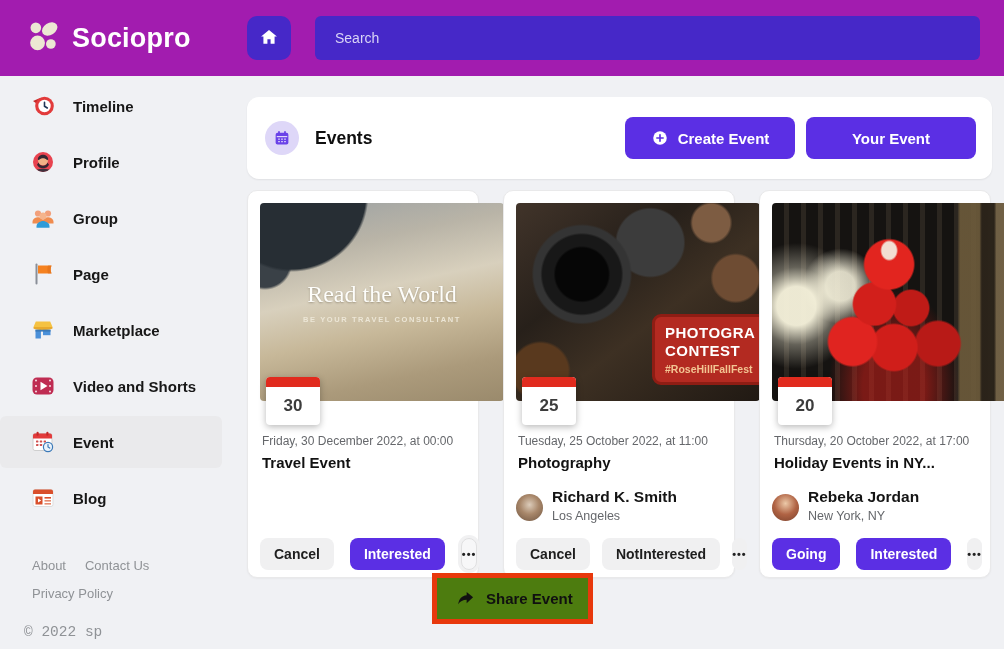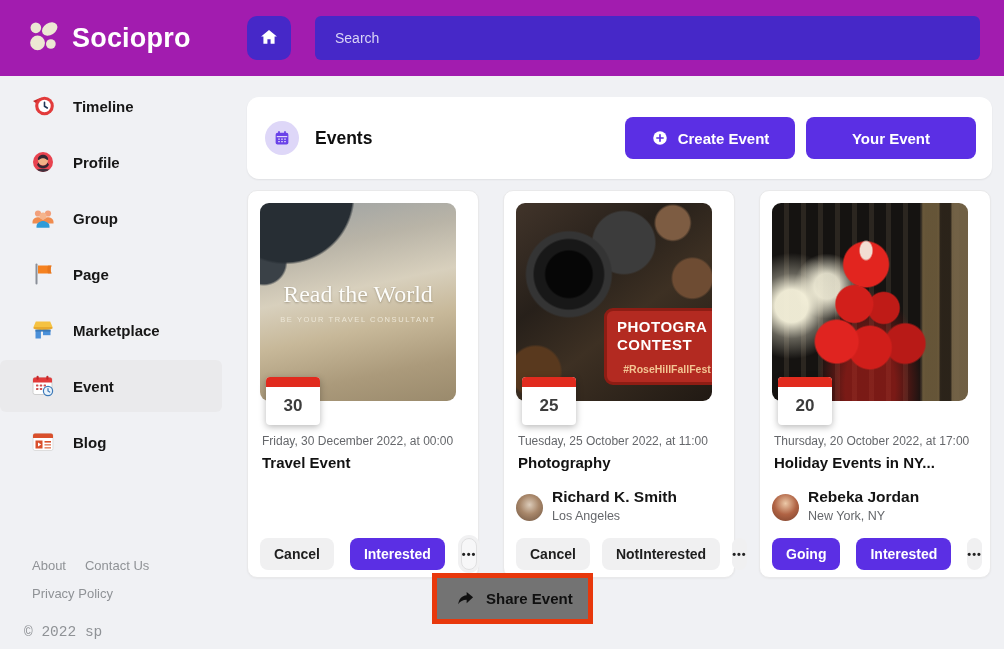--- a/index.html
+++ b/index.html
@@ -40,45 +40,45 @@
     font-size:15px; font-weight:600; font-family:"Liberation Sans",sans-serif;
     display:flex; align-items:center; justify-content:center; gap:9px; cursor:pointer; }
   .p-btn.create { margin-left:auto; }
   .p-btn.your { margin-left:11px; margin-right:16px; }
 
   
   .cards { position:absolute; left:247px; top:190px; display:grid;
     grid-template-columns:232px 232px 232px; gap:24px; }
   .card { position:relative; width:232px; height:388px; background:#fff; border:1px solid #e9e9ea;
     border-radius:10px; box-shadow:0 1px 2px rgba(0,0,0,.04); }
-  .card-img { position:absolute; left:12px; top:12px; width:196px; height:198px; border-radius:9px;
+  .card-img { position:absolute; left:12px; top:12px; width:244px; height:198px; border-radius:4px;
     overflow:hidden; }
 
   .img-travel { background:
     radial-gradient(circle at 13% -4%, #272e34 0%, #272e34 25%, rgba(39,46,52,0) 26%),
     radial-gradient(circle at 2% 30%, #3a4147 0%, #3a4147 9%, rgba(58,65,71,0) 10%),
     linear-gradient(168deg, #9aa0a3 0%, #b9b4a7 24%, #d8d0bd 44%, #c7b899 62%, #ab9a7b 82%, #9a8a6c 100%); }
   .travel-caption { position:absolute; left:0; right:0; top:78px; text-align:center;
     font-family:"Liberation Serif",serif; font-size:24px; color:#fdfdfa;
     text-shadow:0 1px 2px rgba(60,50,30,.35); white-space:nowrap; }
   .travel-subcaption { position:absolute; left:0; right:0; top:112px; text-align:center;
-    font-size:7.5px; letter-spacing:1.6px; color:#ece6d6; font-weight:400; }
+    font-size:7.5px; letter-spacing:1.6px; color:#ece6d6; font-weight:700; }
 
   .img-photo { background:
     radial-gradient(circle at 27% 36%, #060606 0%, #060606 12%, #181818 13%, #181818 18%, #343434 19%, #343434 22%, rgba(40,40,40,0) 23%),
     radial-gradient(circle at 55% 20%, #3c3c3c 0%, #3c3c3c 16%, rgba(60,60,60,0) 17%),
     radial-gradient(circle at 80% 10%, #7d5c42 0%, #7d5c42 7%, rgba(125,92,66,0) 8%),
     radial-gradient(circle at 90% 38%, #6e4c33 0%, #6e4c33 9%, rgba(110,76,51,0) 10%),
     radial-gradient(circle at 10% 85%, #59391e 0%, #59391e 10%, rgba(89,57,30,0) 11%),
     linear-gradient(142deg, #41342a 0%, #27201a 34%, #3d3023 58%, #201913 100%); }
   .photo-badge { position:absolute; right:-8px; bottom:16px; width:116px; background:#b32a21;
     border:3px solid #8e1d14; border-radius:9px; padding:7px 0 7px 10px; }
   .pb-line { color:#fff; font-weight:800; font-size:15px; letter-spacing:.5px; line-height:18px;
     white-space:nowrap; }
-  .pb-tag { color:#f3c593; font-weight:700; font-size:10.5px; margin-top:9px; white-space:nowrap;text-align:center; }
+  .pb-tag { color:#f3c593; font-weight:700; font-size:10.5px; margin-top:3px; white-space:nowrap; }
 
   .img-holiday { background:
     radial-gradient(ellipse at 48% 24%, #f2ded2 0%, #f2ded2 4%, rgba(242,222,210,0) 5%),
     radial-gradient(circle at 48% 31%, #e2251f 0%, #e2251f 13%, rgba(226,37,31,0) 14%),
     radial-gradient(circle at 42% 51%, #d21f1b 0%, #d21f1b 12%, rgba(210,31,27,0) 13%),
     radial-gradient(circle at 57% 53%, #bf1b17 0%, #bf1b17 10%, rgba(191,27,23,0) 11%),
     radial-gradient(circle at 33% 70%, #e02420 0%, #e02420 11%, rgba(224,36,32,0) 12%),
     radial-gradient(circle at 50% 73%, #d01e1a 0%, #d01e1a 12%, rgba(208,30,26,0) 13%),
     radial-gradient(circle at 68% 71%, #b81a17 0%, #b81a17 10%, rgba(184,26,23,0) 11%),
     radial-gradient(circle at 10% 52%, rgba(248,244,221,.95) 0%, rgba(248,244,221,.95) 8%, rgba(248,244,221,.35) 16%, rgba(248,244,221,0) 26%),
@@ -108,21 +108,21 @@
   .btn { height:32px; padding:0 14px; border:none; border-radius:8px; font-size:14px; font-weight:600;
     font-family:"Liberation Sans",sans-serif; display:flex; align-items:center; cursor:pointer; }
   .btn.gray { background:#f0f0f1; color:#1e1e1e; }
   .btn.purple { background:#5b2fe4; color:#fff; }
   .btn.dots { margin-left:auto; width:38px; padding:0; justify-content:center; background:#f0f0f1;
     color:#222; font-size:11px; letter-spacing:1px; }
   .btn.dots.ring { background:#f7f7f8; border:1px solid #e0e0e1; box-shadow:0 0 0 3px #f1f1f2; }
   .row-tight { gap:12px; }
 
   
-  .share-menu { position:absolute; left:432px; top:573px; width:161px; height:51px; background:#737373;
+  .share-menu { position:absolute; left:432px; top:573px; width:161px; height:51px; background:#4d7c0f;
     border:5px solid #e8380c; display:flex; align-items:center; gap:11px; padding-left:19px; cursor:pointer; }
   .share-label { font-size:15px; font-weight:700; color:#101010; }
 </style>
 </head>
 <body>
 
 <header class="topbar">
   <div class="brand">
     <span>
       <svg width="37" height="37" viewBox="0 0 32 32">
@@ -207,20 +207,35 @@
         <path d="M3.5 10 L5.8 4.5 H20.2 L22.5 10 Z" fill="#f5c242"></path>
         <path d="M3.5 10 h19 v1.4 c-3.2 2.2-15.8 2.2-19 0 z" fill="#e8a92c"></path>
         <rect x="5.5" y="12.8" width="5.4" height="8.7" fill="#4a90d9"></rect>
         <rect x="13" y="12.8" width="7.5" height="5.4" fill="#4a90d9"></rect>
         <rect x="5.5" y="12.8" width="15" height="1.8" fill="#3b79b8"></rect>
       </svg>
     </span>
     <span class="s-label">Marketplace</span>
   </div>
 
+  <div class="side-item">
+    <span class="s-icon">
+      <svg width="26" height="26" viewBox="0 0 26 26">
+        <rect x="2.5" y="4.5" width="21" height="17" rx="4.5" fill="#bf2c52"></rect>
+        <circle cx="6" cy="7.5" r="1" fill="#fff" opacity=".85"></circle>
+          <circle cx="6" cy="13" r="1" fill="#fff" opacity=".85"></circle>
+          <circle cx="6" cy="18.5" r="1" fill="#fff" opacity=".85"></circle>
+        <circle cx="20" cy="7.5" r="1" fill="#fff" opacity=".85"></circle>
+          <circle cx="20" cy="13" r="1" fill="#fff" opacity=".85"></circle>
+          <circle cx="20" cy="18.5" r="1" fill="#fff" opacity=".85"></circle>
+        <path d="M10.5 8.8 v8.4 L17.5 13 Z" fill="#ffffff"></path>
+      </svg>
+    </span>
+    <span class="s-label">Video and Shorts</span>
+  </div>
 
   <div class="side-item selected">
     <span class="s-icon">
       <svg width="26" height="26" viewBox="0 0 26 26">
         <rect x="3" y="4.5" width="19" height="17" rx="2" fill="#ffffff" stroke="#cfcfcf"></rect>
         <path d="M3 6.5 a2 2 0 0 1 2-2 h15 a2 2 0 0 1 2 2 v3 H3 z" fill="#e23b3b"></path>
         <rect x="6.5" y="2.8" width="2.2" height="4" rx="1.1" fill="#c62828"></rect>
         <rect x="16.3" y="2.8" width="2.2" height="4" rx="1.1" fill="#c62828"></rect>
         <g fill="#d05050">
           <rect x="6" y="11.5" width="2.4" height="2" rx=".4"></rect>

